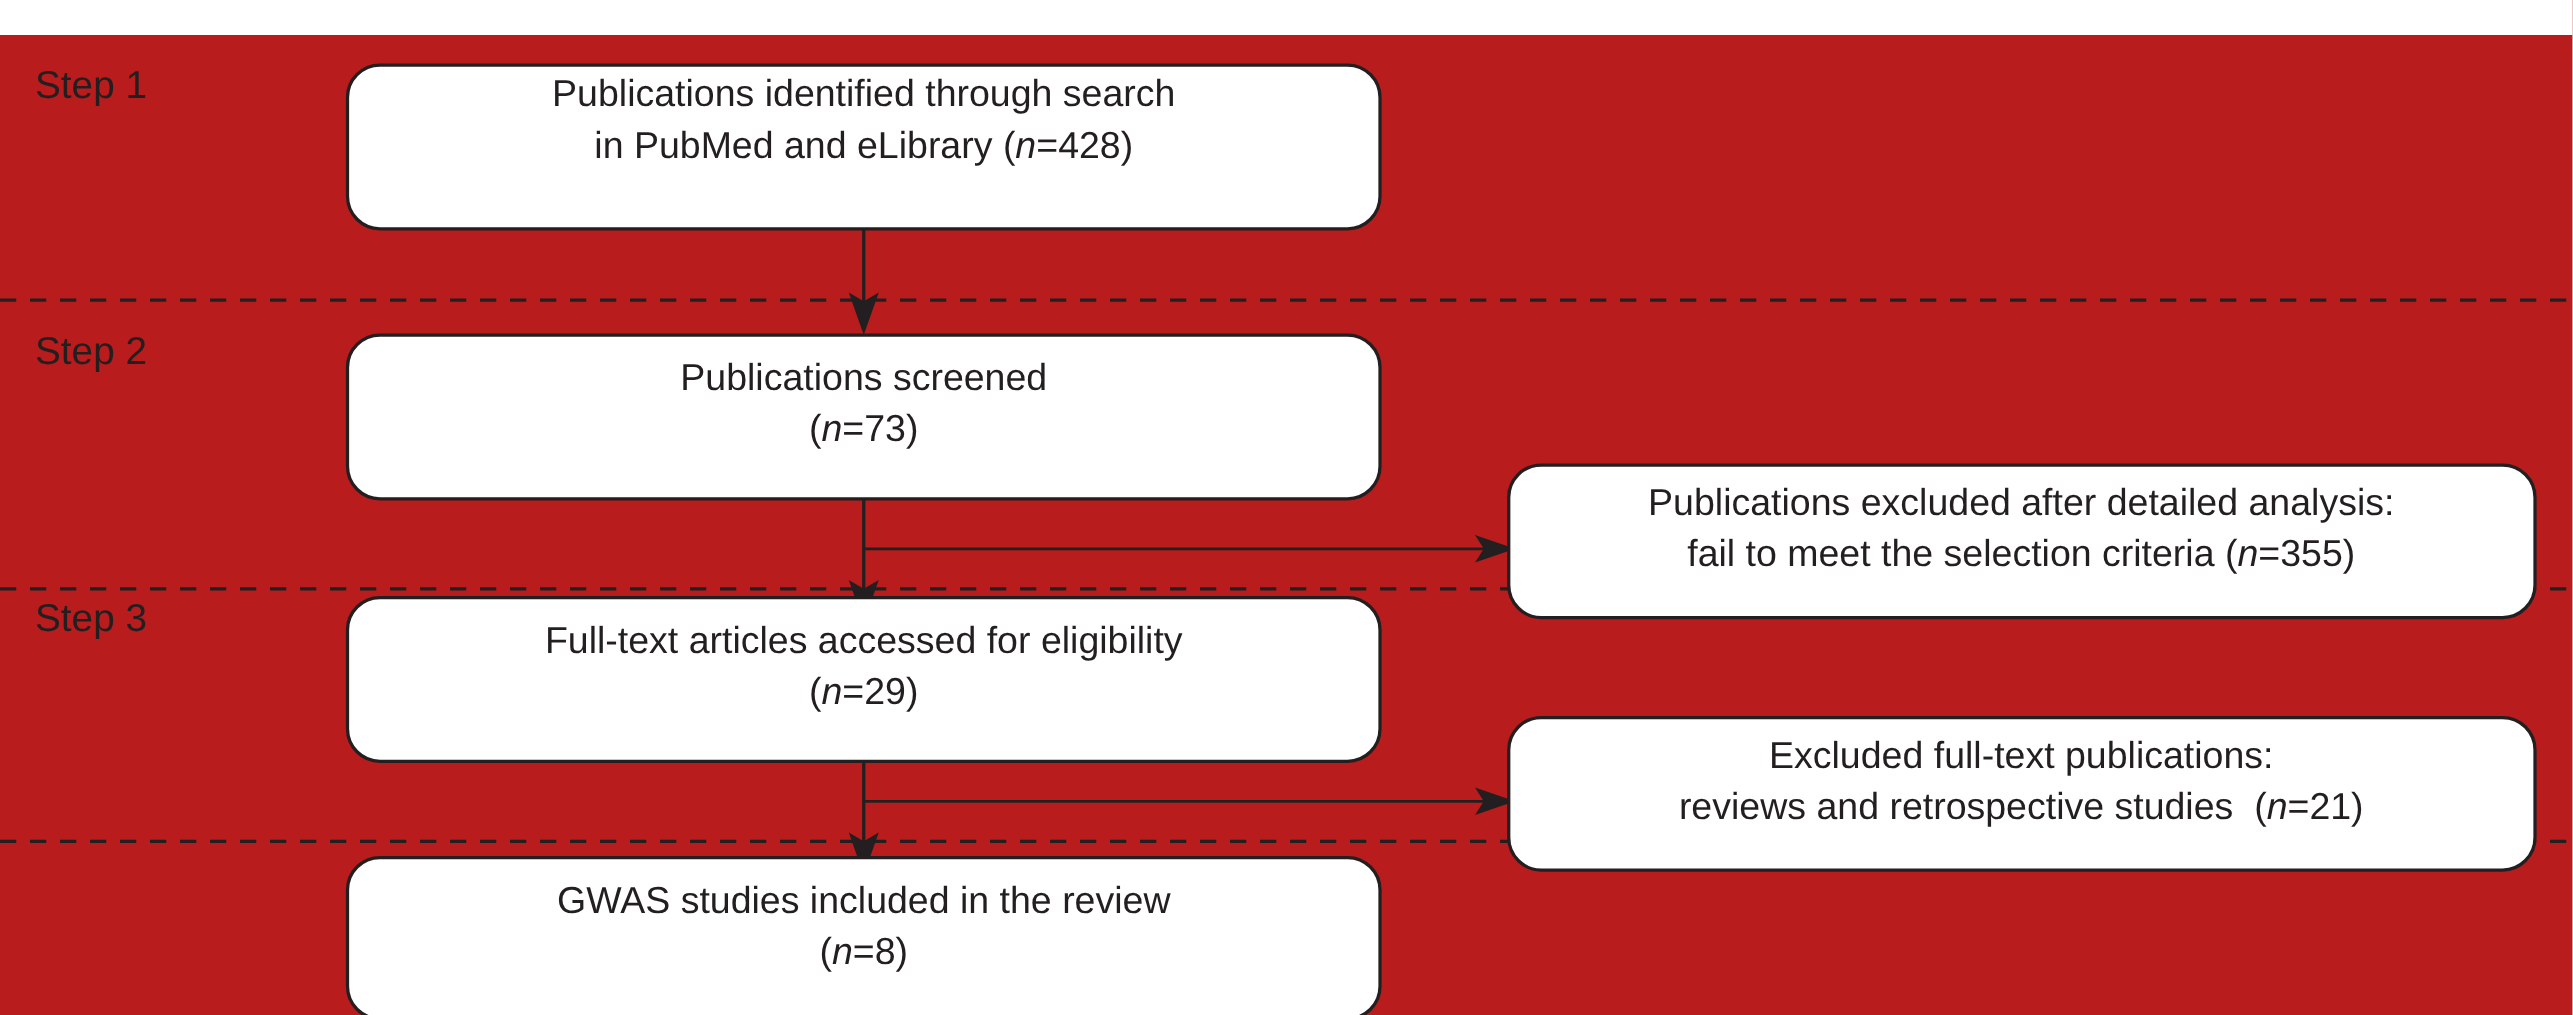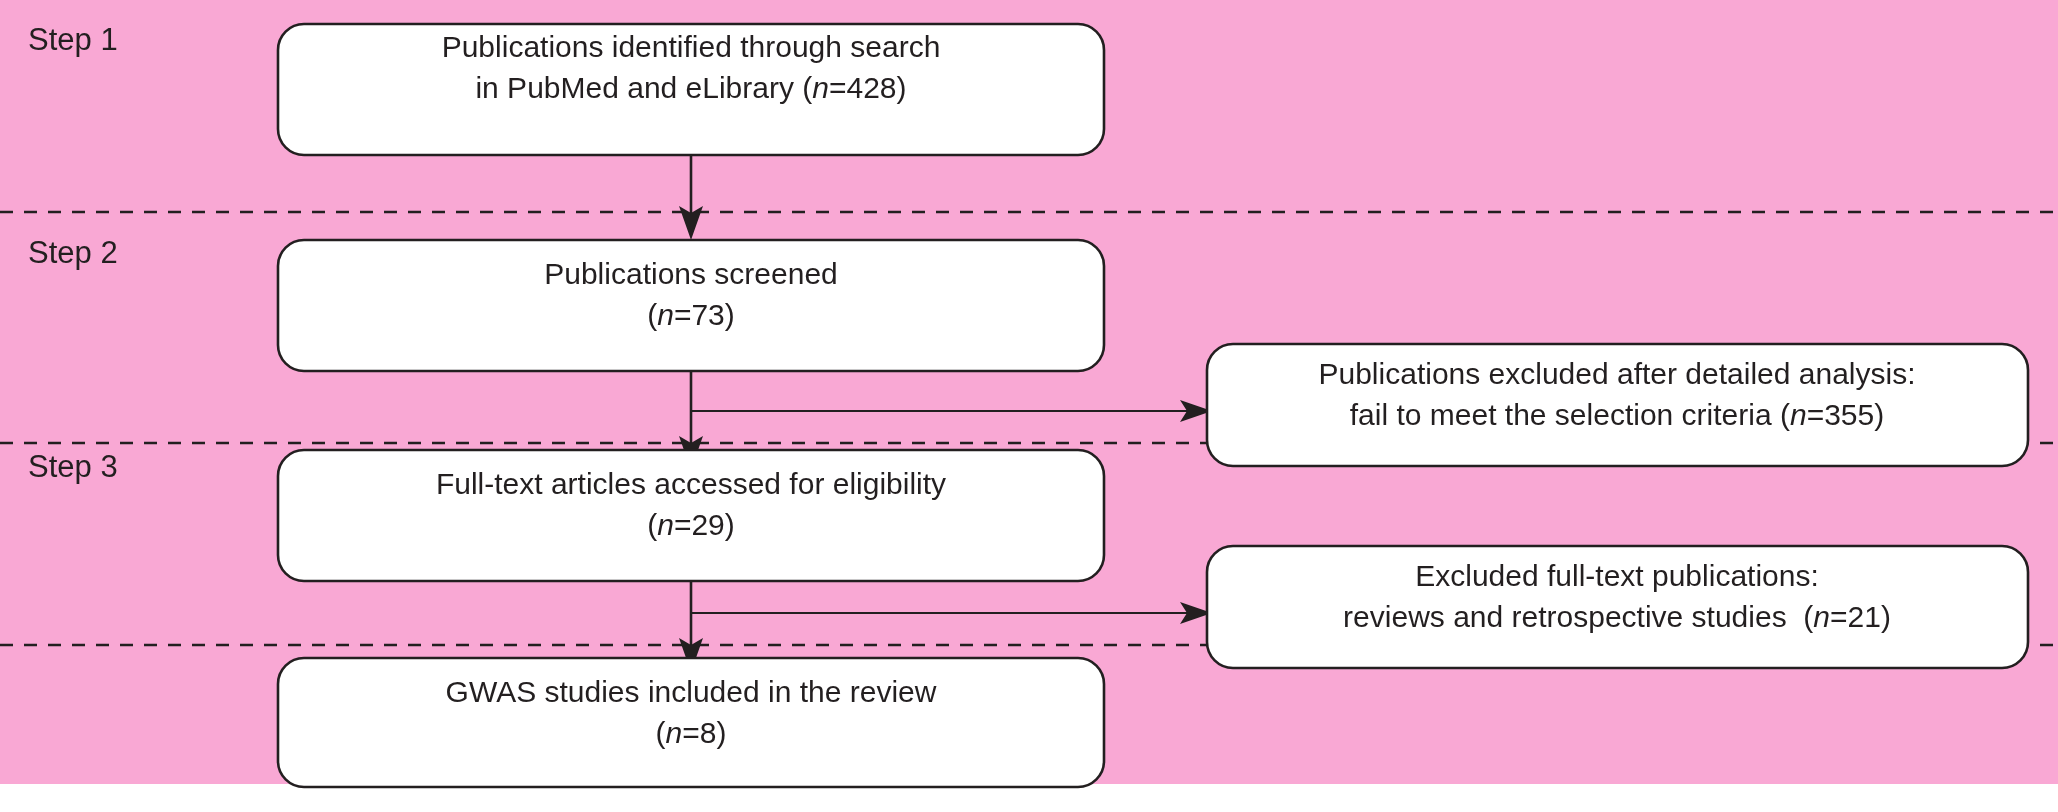--- a/index.html
+++ b/index.html
@@ -10,21 +10,22 @@
   body {
     width: 2058px;
     height: 812px;
     font-family: "Liberation Sans", sans-serif;
     overflow: hidden;
   }
   #flowchart-root {
     position: relative;
     width: 2058px;
     height: 784px;
-    background: #f9a8d4;
+    background: #b91c1c;
+    margin-top: 28px;
   }
   svg.chart-svg {
     position: absolute;
     top: 0;
     left: 0;
     width: 2058px;
     height: 812px;
   }
   .step-label {
     font-family: "Liberation Sans", sans-serif;

